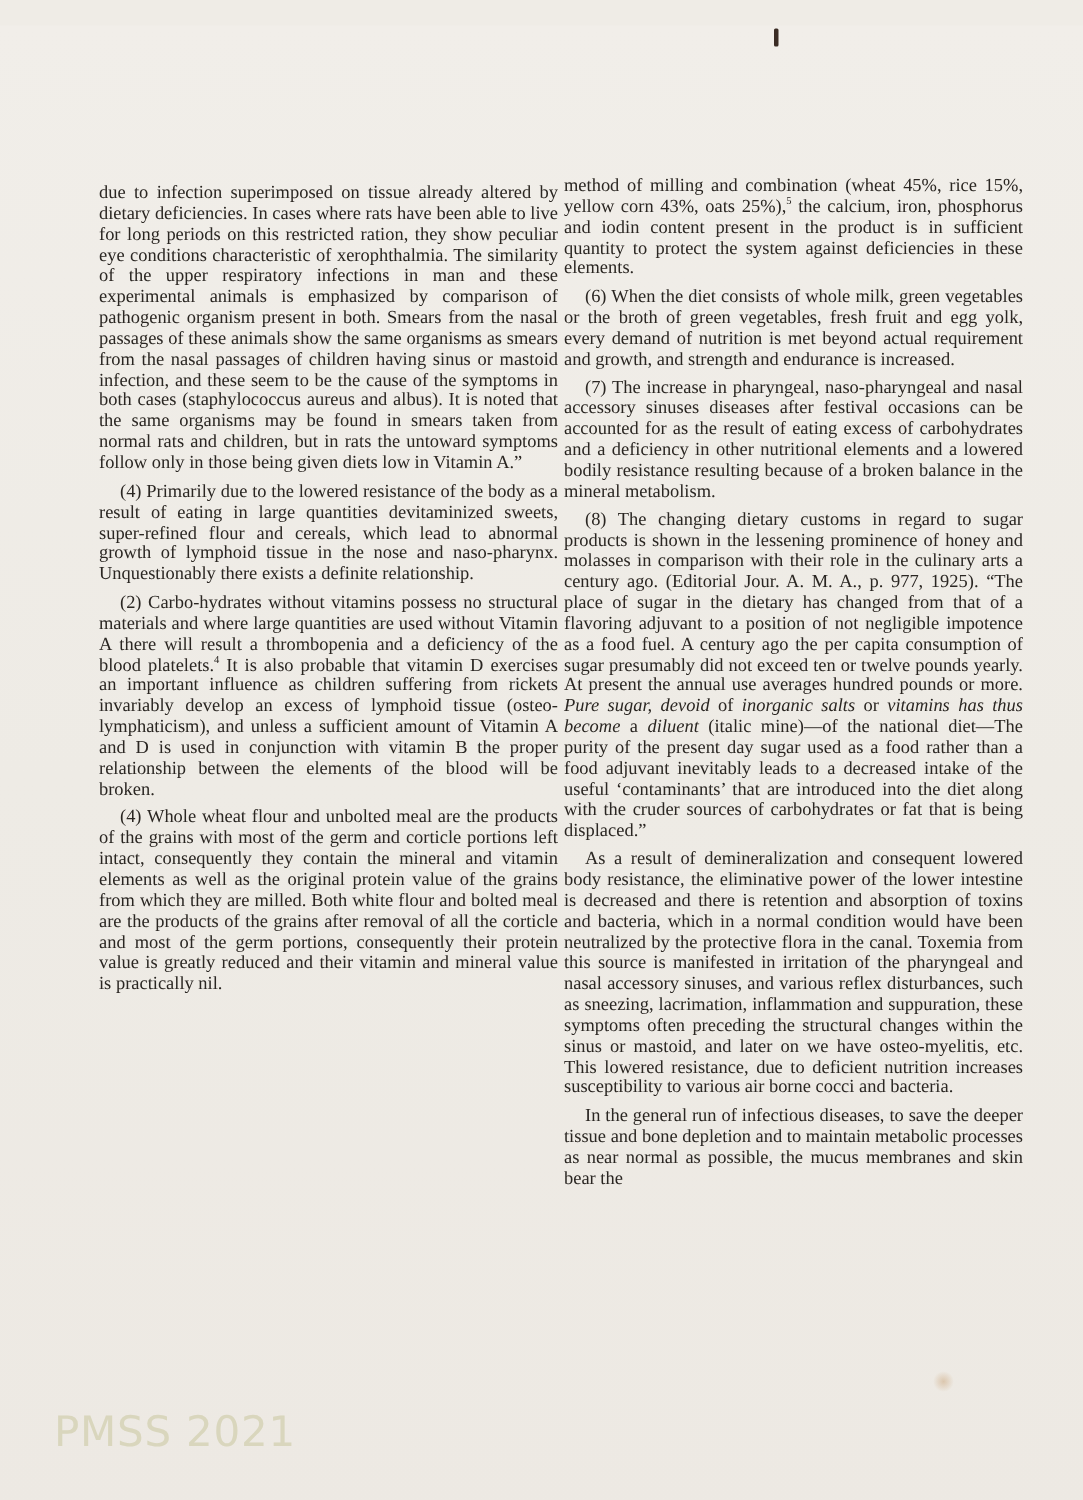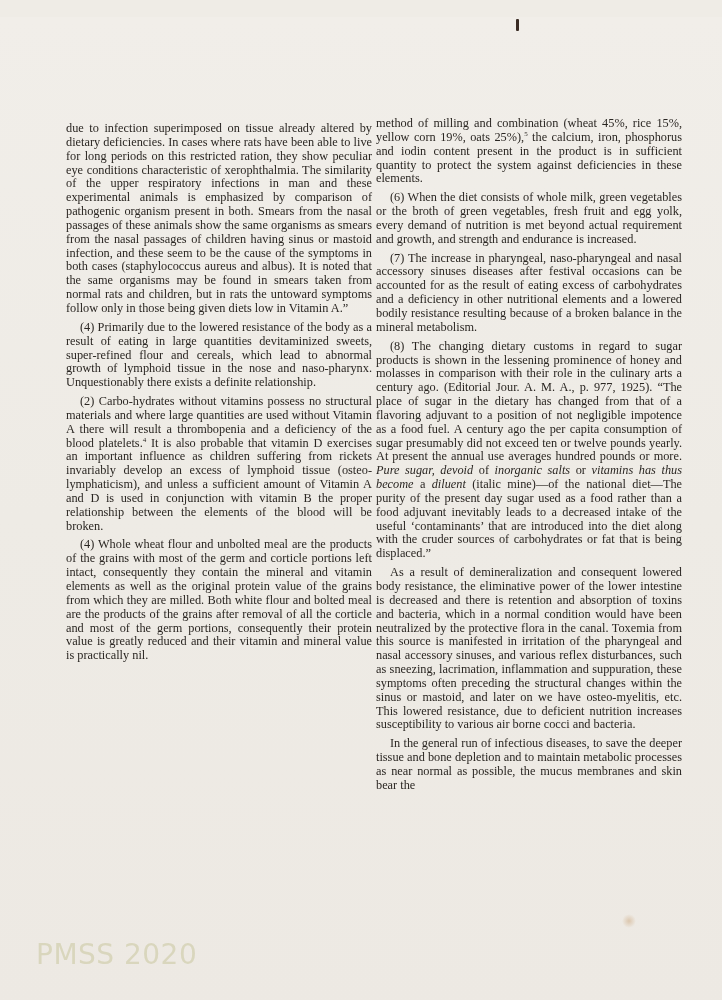--- a/index.html
+++ b/index.html
@@ -52,22 +52,22 @@
   <div class="stain"></div>
 
   <div class="col left">
     <p class="cont">due to infection superimposed on tissue already altered by dietary deficiencies. In cases where rats have been able to live for long periods on this restricted ration, they show peculiar eye conditions characteristic of xerophthalmia. The similarity of the upper respiratory infections in man and these experimental animals is emphasized by comparison of pathogenic organism present in both. Smears from the nasal passages of these animals show the same organisms as smears from the nasal passages of children having sinus or mastoid infection, and these seem to be the cause of the symptoms in both cases (staphylococcus aureus and albus). It is noted that the same organisms may be found in smears taken from normal rats and children, but in rats the untoward symptoms follow only in those being given diets low in Vitamin A.”</p>
     <p class="indent">(4) Primarily due to the lowered resistance of the body as a result of eating in large quantities devitaminized sweets, super-refined flour and cereals, which lead to abnormal growth of lymphoid tissue in the nose and naso-pharynx. Unquestionably there exists a definite relationship.</p>
     <p class="indent"><span>(2) Carbo-hydrates without vitamins possess no structural materials and where large quantities are used without Vitamin A there will result a thrombopenia and a deficiency of the blood platelets.</span><sup>4</sup><span> It is also probable that vitamin D exercises an important influence as children suffering from rickets invariably develop an excess of lymphoid tissue (osteo-lymphaticism), and unless a sufficient amount of Vitamin A and D is used in conjunction with vitamin B the proper relationship between the elements of the blood will be broken.</span></p>
     <p class="indent">(4) Whole wheat flour and unbolted meal are the products of the grains with most of the germ and corticle portions left intact, consequently they contain the mineral and vitamin elements as well as the original protein value of the grains from which they are milled. Both white flour and bolted meal are the products of the grains after removal of all the corticle and most of the germ portions, consequently their protein value is greatly reduced and their vitamin and mineral value is practically nil.</p>
   </div>
 
   <div class="col right">
-    <p class="cont"><span>method of milling and combination (wheat 45%, rice 15%, yellow corn 19%, oats 25%),</span><sup>5</sup><span> the calcium, iron, phosphorus and iodin content present in the product is in sufficient quantity to protect the system against deficiencies in these elements.</span></p>
+    <p class="cont"><span>method of milling and combination (wheat 45%, rice 15%, yellow corn 43%, oats 25%),</span><sup>5</sup><span> the calcium, iron, phosphorus and iodin content present in the product is in sufficient quantity to protect the system against deficiencies in these elements.</span></p>
     <p class="indent">(6) When the diet consists of whole milk, green vegetables or the broth of green vegetables, fresh fruit and egg yolk, every demand of nutrition is met beyond actual requirement and growth, and strength and endurance is increased.</p>
     <p class="indent">(7) The increase in pharyngeal, naso-pharyngeal and nasal accessory sinuses diseases after festival occasions can be accounted for as the result of eating excess of carbohydrates and a deficiency in other nutritional elements and a lowered bodily resistance resulting because of a broken balance in the mineral metabolism.</p>
     <p class="indent"><span>(8) The changing dietary customs in regard to sugar products is shown in the lessening prominence of honey and molasses in comparison with their role in the culinary arts a century ago. (Editorial Jour. A. M. A., p. 977, 1925). “The place of sugar in the dietary has changed from that of a flavoring adjuvant to a position of not negligible impotence as a food fuel. A century ago the per capita consumption of sugar presumably did not exceed ten or twelve pounds yearly. At present the annual use averages hundred pounds or more. </span><em>Pure sugar, devoid</em><span> of </span><em>inorganic salts</em><span> or </span><em>vitamins has thus become</em><span> a </span><em>diluent</em><span> (italic mine)—of the national diet—The purity of the present day sugar used as a food rather than a food adjuvant inevitably leads to a decreased intake of the useful ‘contaminants’ that are introduced into the diet along with the cruder sources of carbohydrates or fat that is being displaced.”</span></p>
     <p class="indent">As a result of demineralization and consequent lowered body resistance, the eliminative power of the lower intestine is decreased and there is retention and absorption of toxins and bacteria, which in a normal condition would have been neutralized by the protective flora in the canal. Toxemia from this source is manifested in irritation of the pharyngeal and nasal accessory sinuses, and various reflex disturbances, such as sneezing, lacrimation, inflammation and suppuration, these symptoms often preceding the structural changes within the sinus or mastoid, and later on we have osteo-myelitis, etc. This lowered resistance, due to deficient nutrition increases susceptibility to various air borne cocci and bacteria.</p>
     <p class="indent">In the general run of infectious diseases, to save the deeper tissue and bone depletion and to maintain metabolic processes as near normal as possible, the mucus membranes and skin bear the</p>
   </div>
 
-  <div class="watermark">PMSS 2020</div>
+  <div class="watermark">PMSS 2021</div>
 </div>
 
 </body></html>

